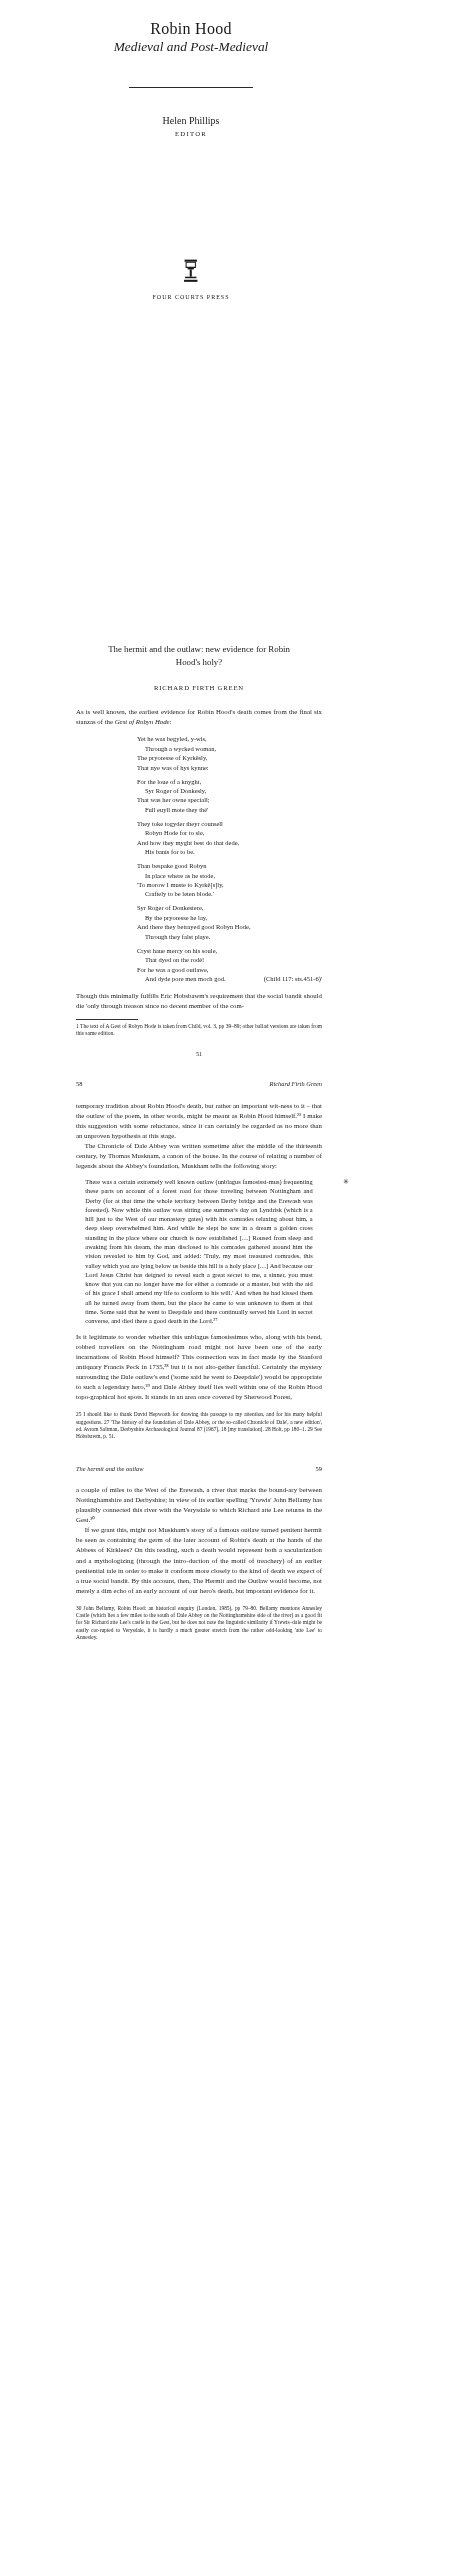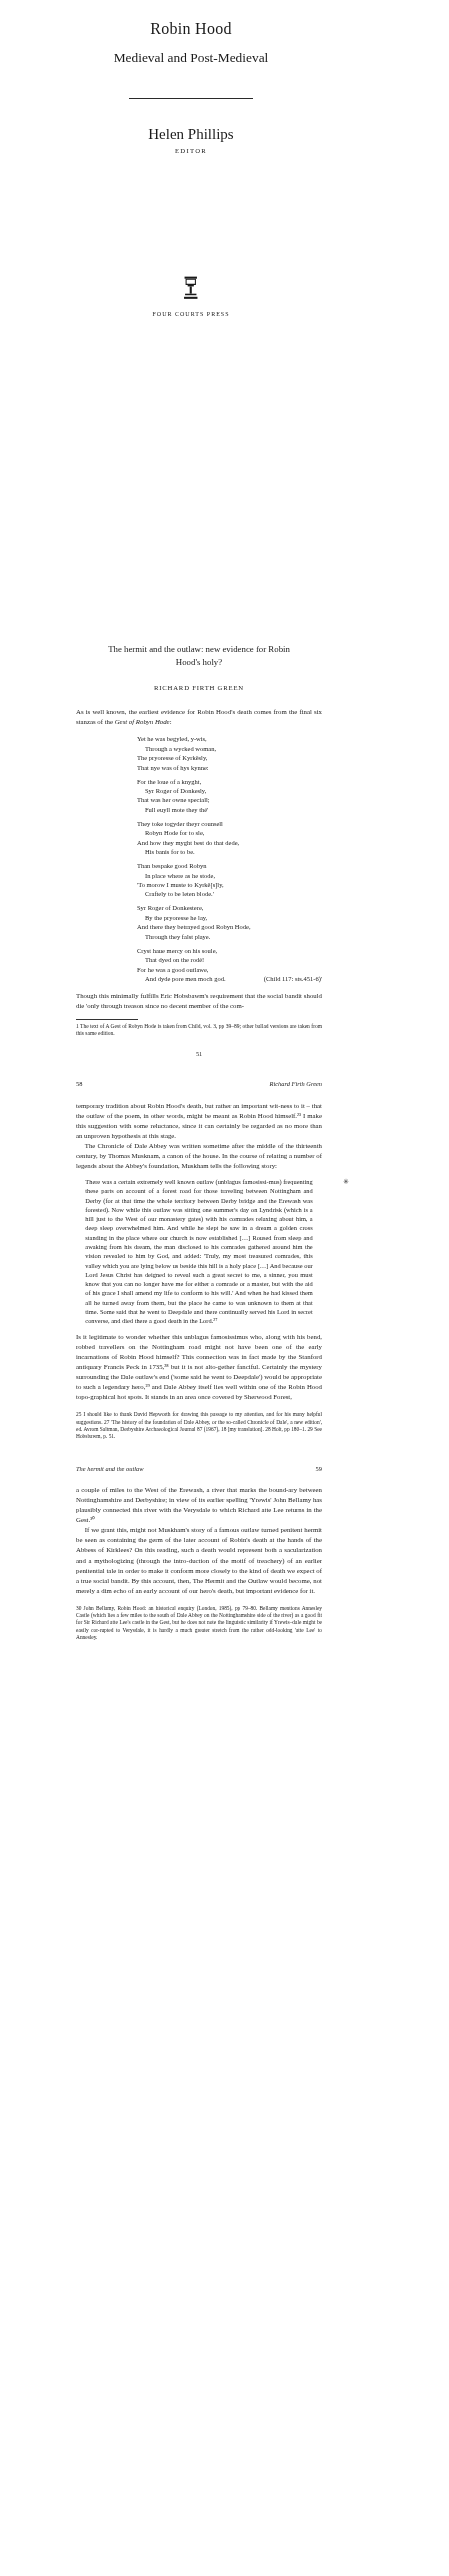--- a/index.html
+++ b/index.html
@@ -19,33 +19,34 @@
     position:relative;
     text-align:center;
   }
   .book-title {
     margin-top:19.6px;
     font-size:16px;
     letter-spacing:0.3px;
     font-weight:normal;
   }
   .book-subtitle {
-    margin-top:12px;
+    margin-top:1px;
     font-size:13.4px;
+    font-style:italic;
     font-weight:normal;
   }
   .rule {
     width:124px;
     height:0.5px;
     background:#2a2a2a;
     margin:32px auto 0 auto;
   }
   .editor-name {
     margin-top:28px;
-    font-size:15px;
+    font-size:10px;
   }
   .editor-role {
     margin-top:4.1px;
     font-size:6.7px;
     letter-spacing:1.3px;
   }
   .publisher-mark {
     margin-top:122px;
     display:flex;
     justify-content:center;

